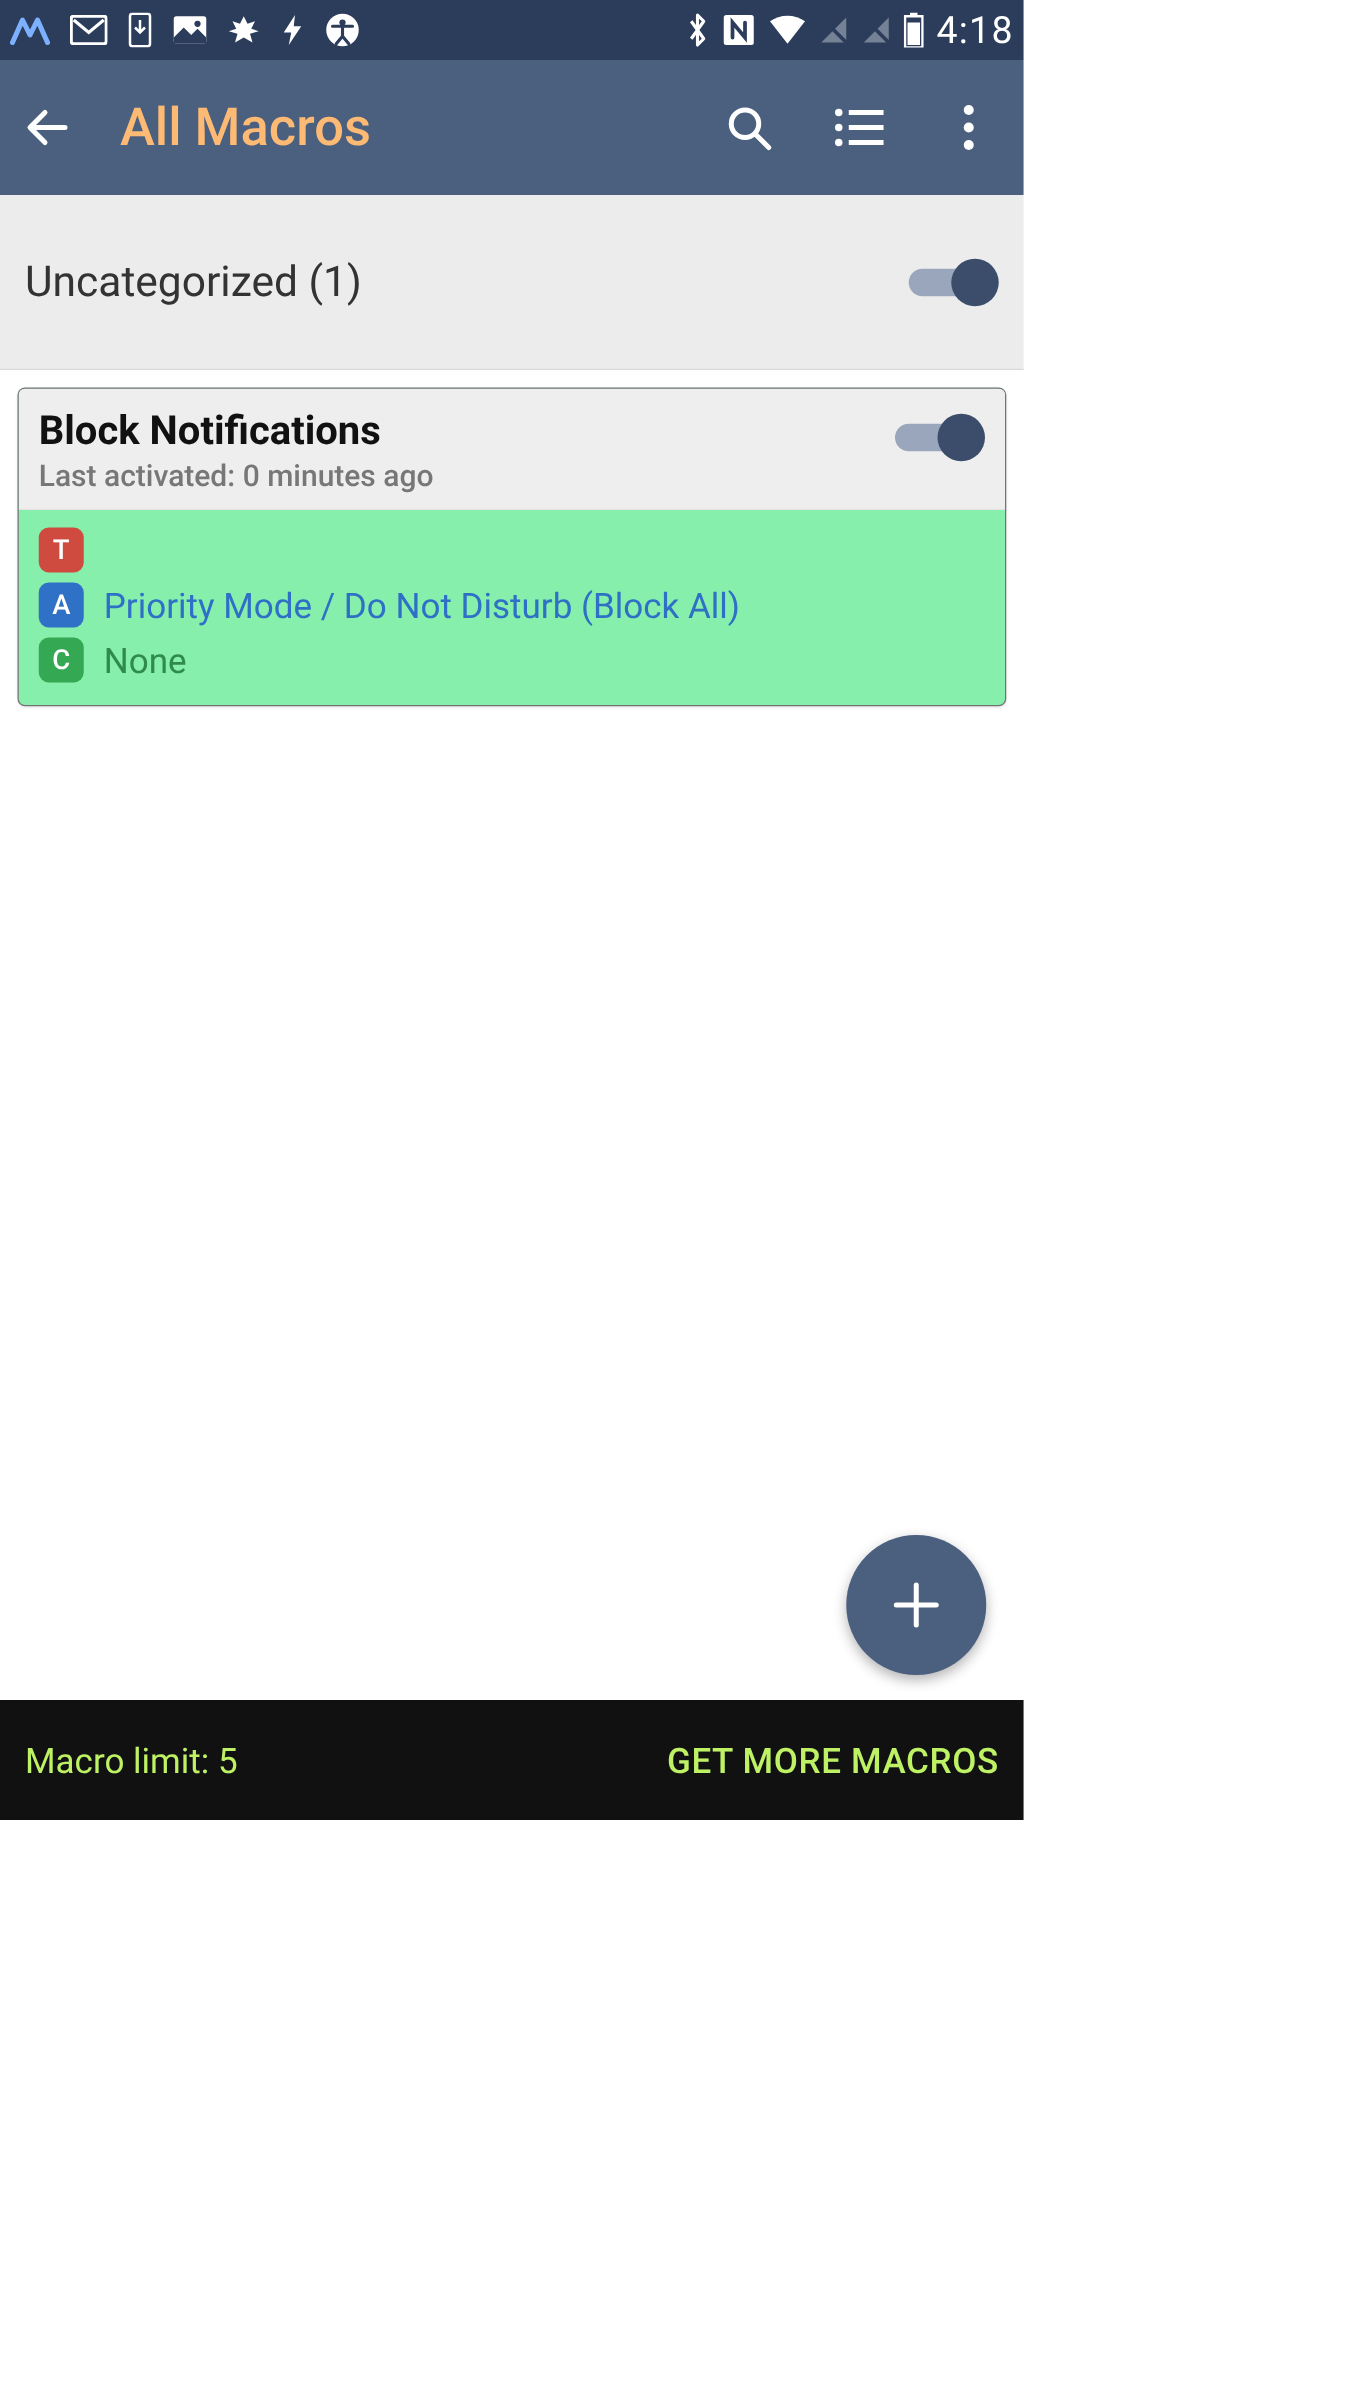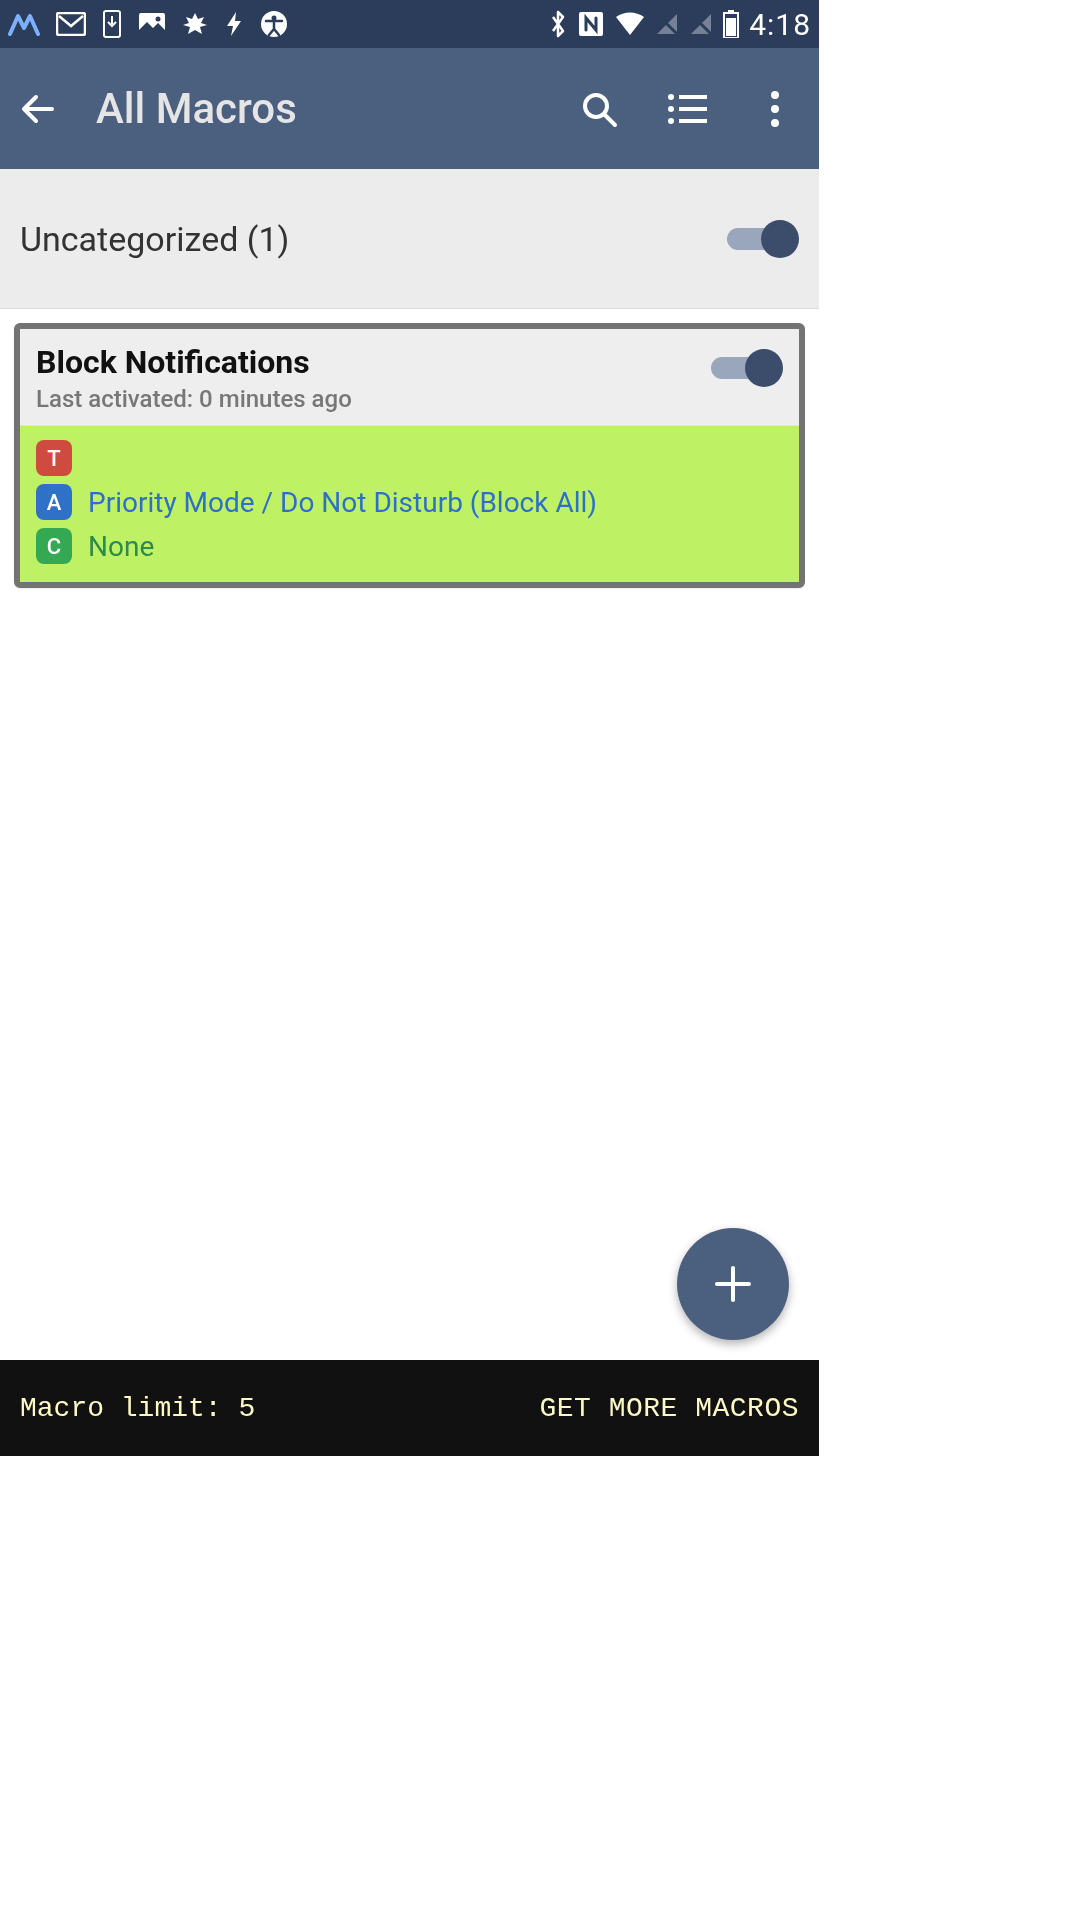--- a/index.html
+++ b/index.html
@@ -18,26 +18,26 @@
     align-items: center;
     color: #fff;
     padding: 0 8px;
   }
   .status-left { display:flex; align-items:center; gap:16px; }
   .status-right { margin-left:auto; display:flex; align-items:center; gap:10px; font-size: 30px; font-weight: 400;}
   .status-time { letter-spacing:1px; }
   .ico { display:inline-flex; align-items:center; justify-content:center; }
 
   .toolbar {
-    height: 121px;
+    height: 108px;
     background: #4b5f7e;
     display:flex;
     align-items:center;
     padding: 0 16px;
-    color:#e5e5e5;
+    color:#fdba74;
   }
   .toolbar .back { width:44px; height:44px; display:flex; align-items:center; justify-content:center; }
   .toolbar .title {
     font-size: 42px;
     font-weight: 500;
     margin-left: 36px;
     flex:1;
   }
   .toolbar .actions { display:flex; align-items:center; gap:48px; padding-right:8px;}
   .icon-btn { width:40px; height:40px; display:flex; align-items:center; justify-content:center; }
@@ -67,23 +67,23 @@
   .switch .thumb {
     position:absolute;
     right:0; top:0;
     width:38px; height:38px;
     background:#3b4d6b;
     border-radius:50%;
   }
 
   .content { padding: 14px 14px 0; }
   .card {
-    border:6px solid #737373;
+    border:1px solid #737373;
     border-radius: 6px;
-    background:#bef264;
+    background:#86efac;
     box-shadow: 0 1px 2px rgba(0,0,0,0.08);
     overflow:hidden;
   }
   .card-header {
     background:#eeeeee;
     padding: 14px 16px 12px;
     border-bottom:1px solid #e3e3e3;
     display:flex;
     align-items:flex-start;
   }
@@ -116,25 +116,24 @@
     background:#4b5f7e;
     box-shadow: 0 4px 10px rgba(0,0,0,0.3);
     display:flex; align-items:center; justify-content:center;
   }
   .fab svg { color:#fff; }
 
   .bottom-bar {
     position:absolute; left:0; right:0; bottom:0;
     height:96px;
     background:#111;
-    color:#fef9c3;
+    color:#bef264;
     display:flex;
     align-items:center;
     padding:0 20px;
-    font-family:Liberation Mono, monospace;
   }
   .bottom-left { font-size:28px; }
   .bottom-right { margin-left:auto; font-size:28px; font-weight:500; letter-spacing:0.5px; }
 </style>
 </head>
 <body>
 
 <div class="status-bar">
   <div class="status-left">
     <span class="ico">

